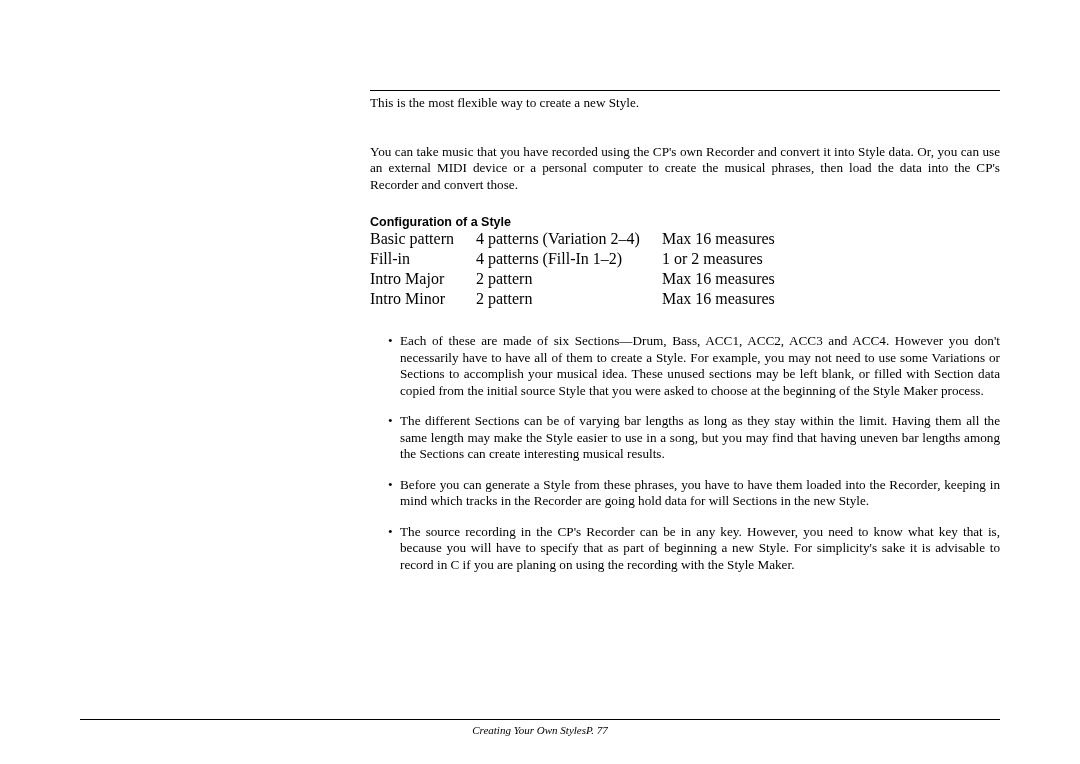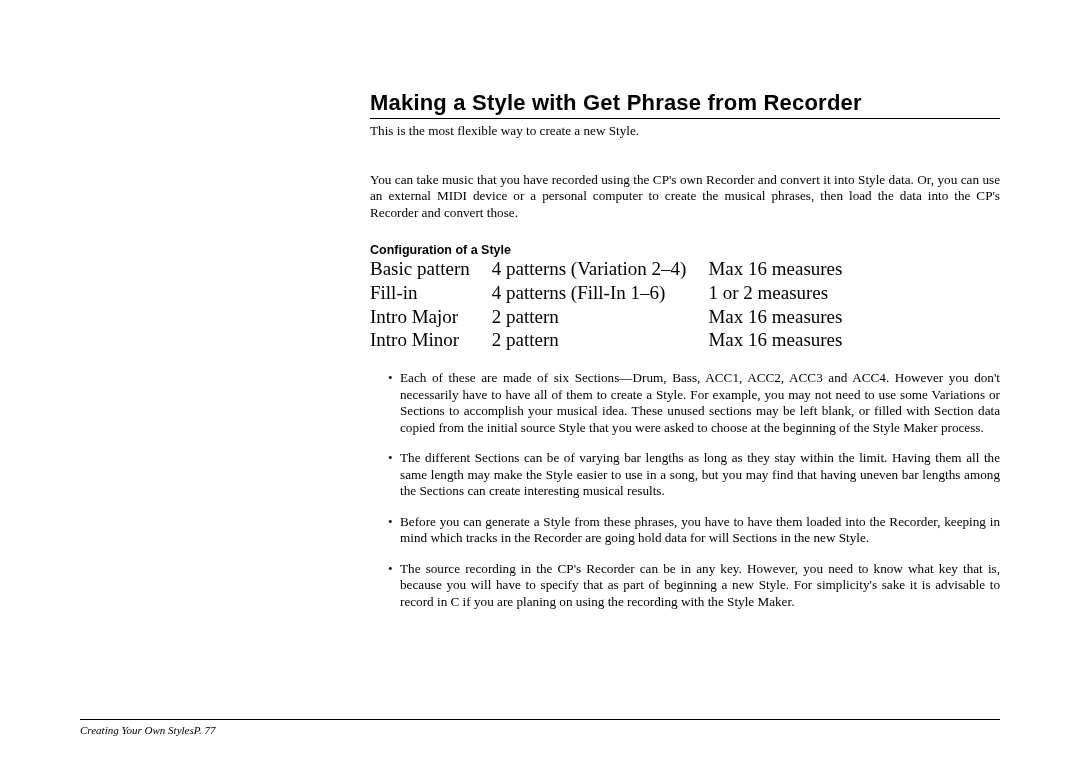--- a/index.html
+++ b/index.html
@@ -41,22 +41,22 @@
     font-weight: bold;
     font-size: 12.5px;
     margin: 22px 0 0 0;
   }
   .intro2 {
     margin-bottom: 14px;
     margin-top: 32px;
   }
   table.pat {
     border-collapse: collapse;
-    font-size: 19px;
-    margin-bottom: 18px;
+    font-size: 16px;
+    margin-bottom: 24px;
   }
   table.pat td {
     padding: 0 22px 0 0;
     vertical-align: top;
     line-height: 1.25;
     white-space: nowrap;
   }
   ul.bullets {
     list-style: none;
     padding: 0 0 0 18px;
@@ -84,46 +84,45 @@
     padding: 0 80px;
   }
   .footer-rule {
     border: none;
     border-top: 1px solid #000;
     margin: 0 0 4px 0;
     width: 100%;
   }
   .footer-row {
     display: flex;
-    justify-content: flex-start;
+    justify-content: center;
     font-style: italic;
     font-size: 11px;
   }
 </style>
 </head>
 <body>
 
 <div class="page">
-  <h1 class="title">Making a Style with Get Phrase from Recorder</h1>
   <hr class="rule">
   <p>This is the most flexible way to create a new Style.</p>
   <p class="intro2" style="margin-bottom:0;">You can take music that you have recorded using the CP's own Recorder and convert it into Style data. Or, you can use an external MIDI device or a personal computer to create the musical phrases, then load the data into the CP's Recorder and convert those.</p>
 
   <div class="subhead">Configuration of a Style</div>
 
   <table class="pat">
     <tbody>
         <tr>
           <td>Basic pattern</td>
           <td>4 patterns (Variation 2–4)</td>
           <td>Max 16 measures</td>
         </tr>
     <tr>
           <td>Fill-in</td>
-          <td>4 patterns (Fill-In 1–6)</td>
+          <td>4 patterns (Fill-In 1–2)</td>
           <td>1 or 2 measures</td>
         </tr>
     <tr>
           <td>Intro Major</td>
           <td>2 pattern</td>
           <td>Max 16 measures</td>
         </tr>
     <tr>
           <td>Intro Minor</td>
           <td>2 pattern</td>

